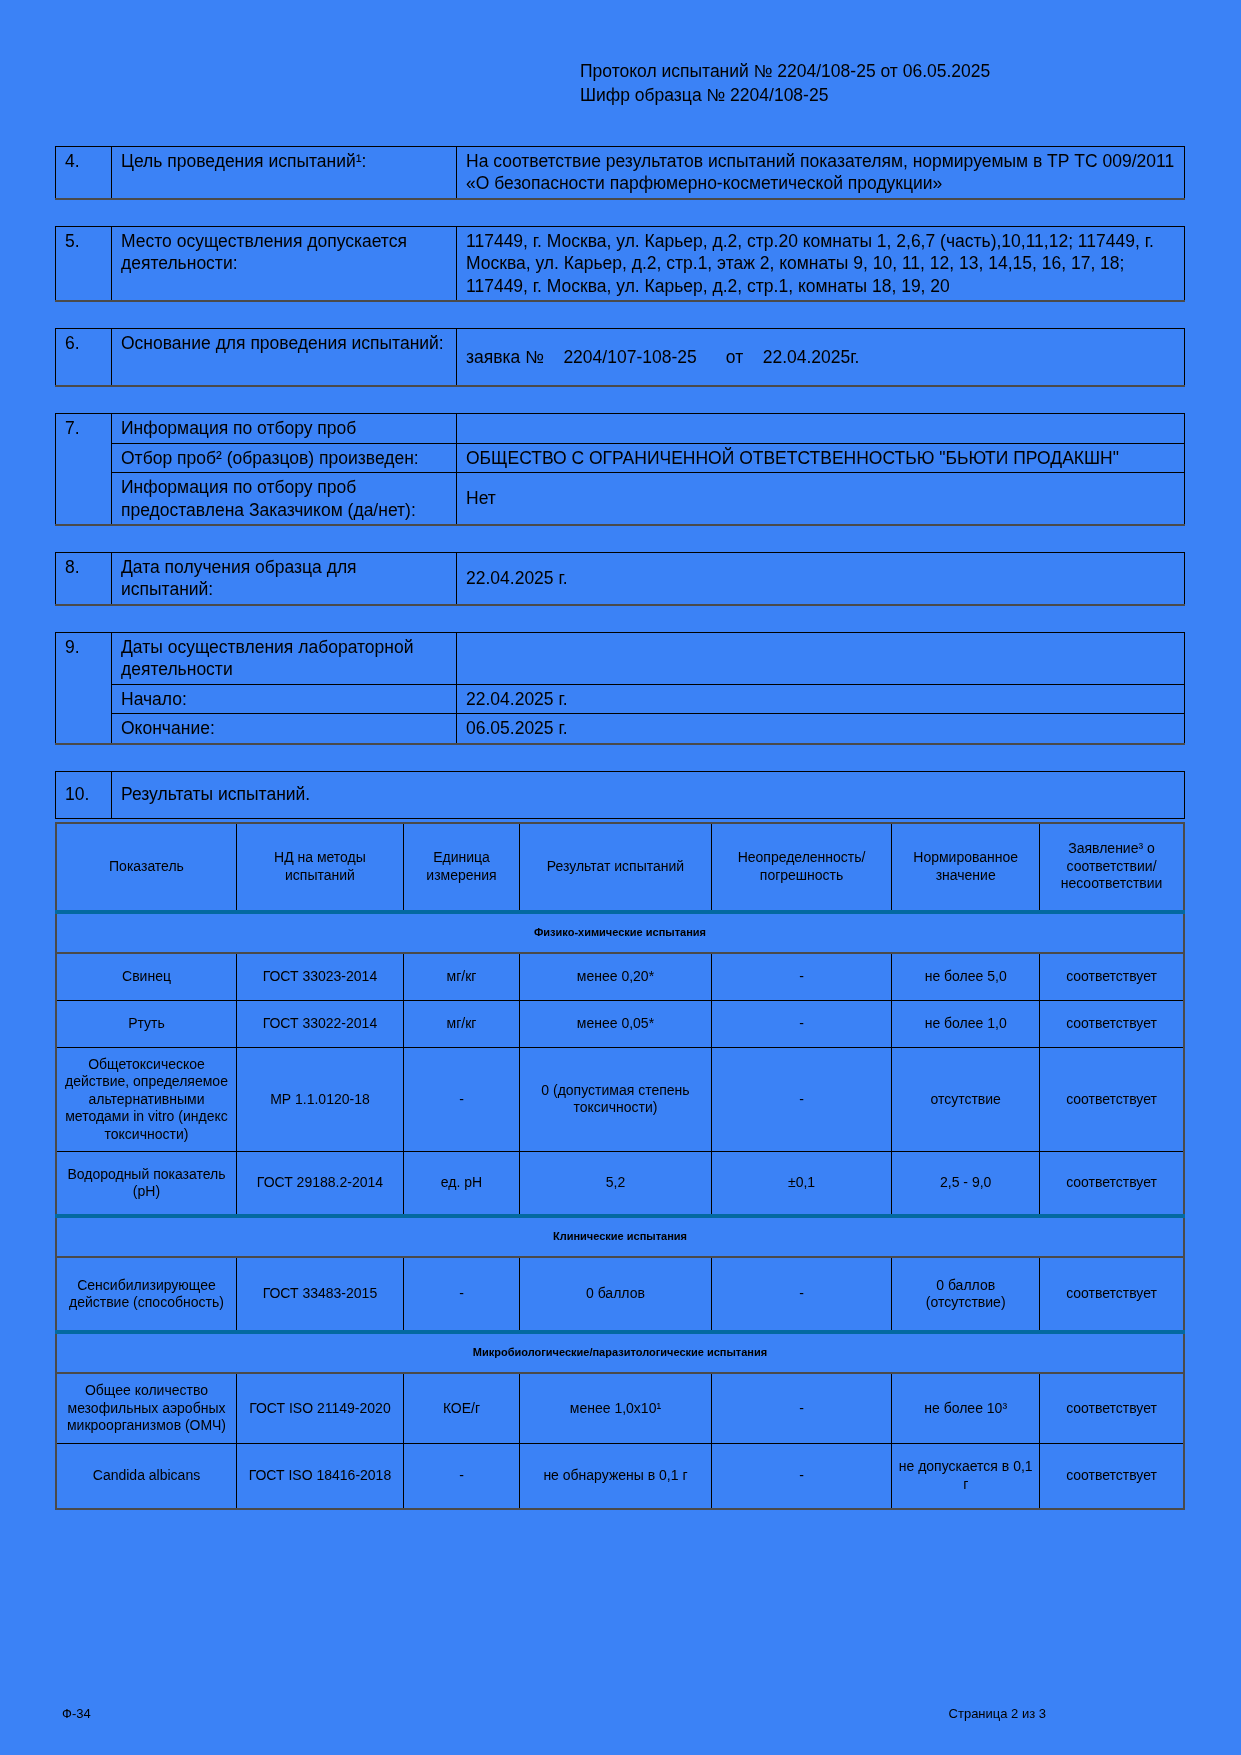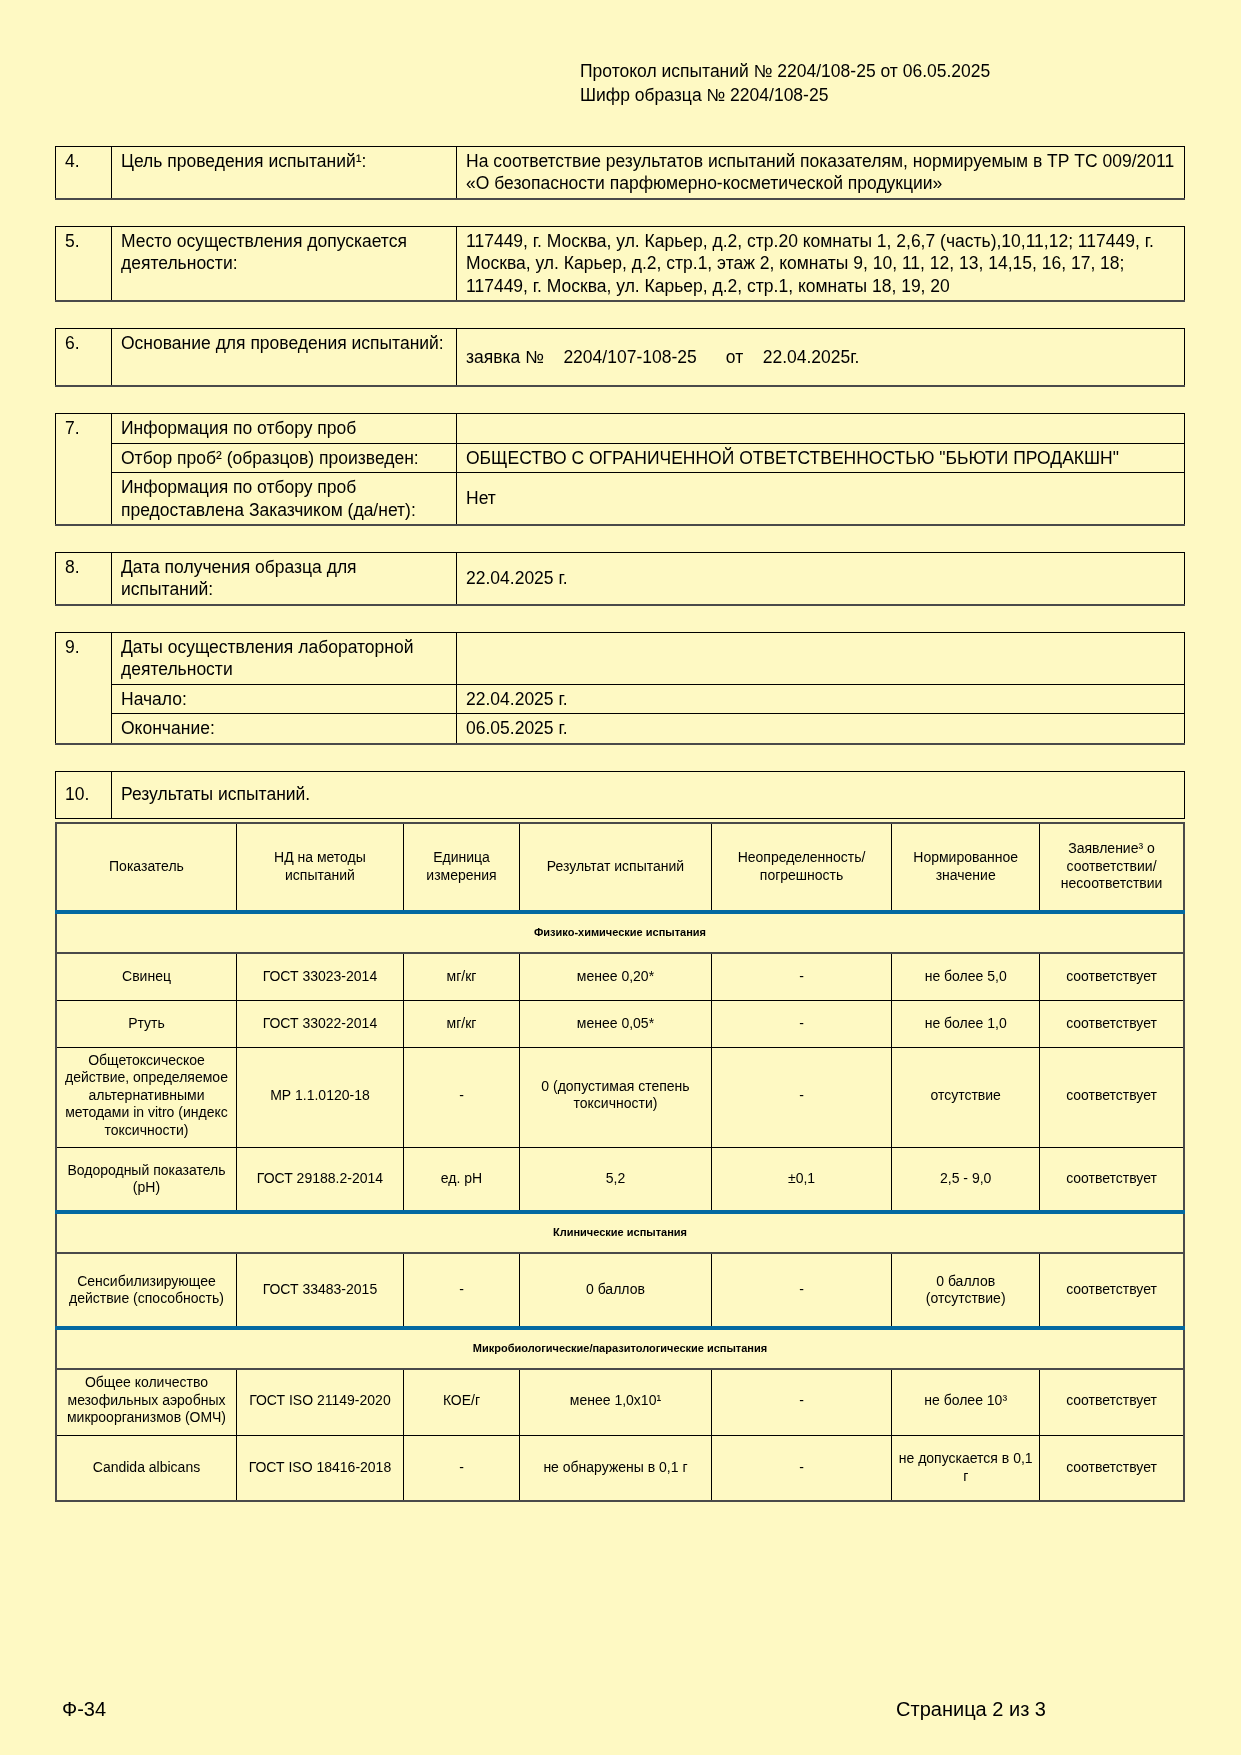--- a/index.html
+++ b/index.html
@@ -1,20 +1,20 @@
 <!DOCTYPE html>
 <html><head>
 <meta charset="utf-8">
 <style>
   html,body{margin:0;padding:0;background:#e8e8e8;}
   .page{
     position:relative;
     width:1241px;
     height:1755px;
-    background:#fef9c3;
+    background:#3b82f6;
     font-family:"Liberation Sans","DejaVu Sans",sans-serif;
     color:#000;
     margin:0 auto;
     overflow:hidden;
   }
   .doc-header{
     position:absolute;
     top:60px;
     left:580px;
     font-size:17.5px;
@@ -61,31 +61,31 @@
   }
   .results td.section{
     font-weight:bold;
     font-size:11px;
     border-top:4px solid #0369a1;
     border-bottom:2px solid #4a4a4a;
     height:30px;
   }
   .results tr.hdr th{height:78px;}
   .results tr.std td{height:38px;}
-  .results tr.tall td{padding-bottom:8px;}
+  .results tr.tall td{padding-top:8px;padding-bottom:8px;}
   .results tr.ph td{height:54px;}
   .results tr.clin td{height:64px;}
   .results tr.cand td{height:56px;}
 
   .doc-footer{
     position:absolute;
     left:62px;
     right:55px;
     bottom:34px;
-    font-size:20px;
+    font-size:13px;
     display:flex;
     justify-content:space-between;
     text-align:center;
   }
   .doc-footer .right{margin-right:140px;}
 </style>
 </head>
 <body>
 
 <div class="page">

